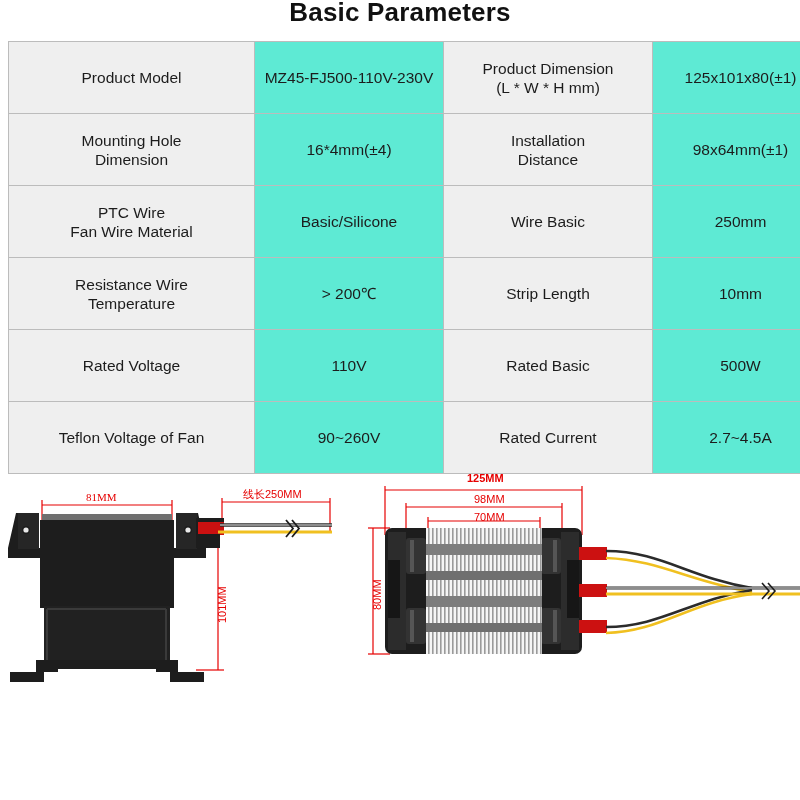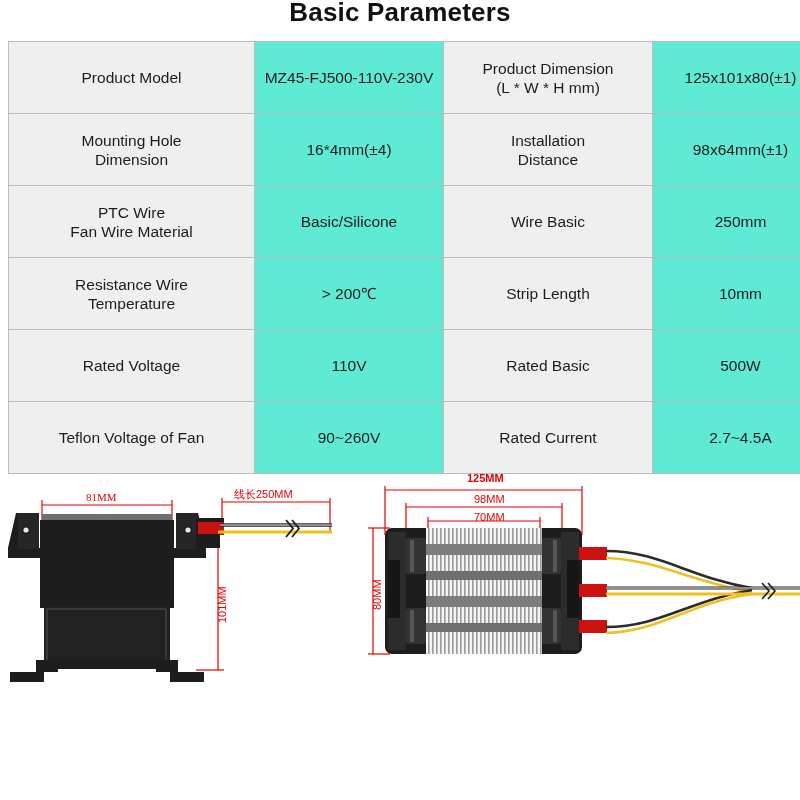--- a/index.html
+++ b/index.html
@@ -190,21 +190,21 @@
       <line x1="218" y1="72" x2="332" y2="72" stroke="#f0c020" stroke-width="3.2"></line>
 
       <g stroke="#1d1d1d" stroke-width="1.8" fill="none">
         <path d="M286,60 L293,68.5 L286,77"></path>
         <path d="M292,60 L299,68.5 L292,77"></path>
       </g>
     </g>
   </svg>
 
   <div class="dim-label" style="left:86px;top:31px;font-family:Liberation Serif, serif;">81MM</div>
-  <div class="dim-label" style="left:234px;top:28px;">线长250MM</div>
+  <div class="dim-label" style="left:243px;top:28px;">线长250MM</div>
   <div class="dim-label vert" style="left:216px;top:163px;">101MM</div>
 
   <svg width="440" height="265" viewBox="0 0 440 265" style="position:absolute;left:360px;top:0;">
 
     <defs>
       <pattern id="fins" width="4" height="10" patternUnits="userSpaceOnUse">
         <rect width="4" height="10" fill="#f5f5f5"></rect>
         <rect x="0" y="0" width="1.6" height="10" fill="#9a9a9a"></rect>
       </pattern>
     </defs>

